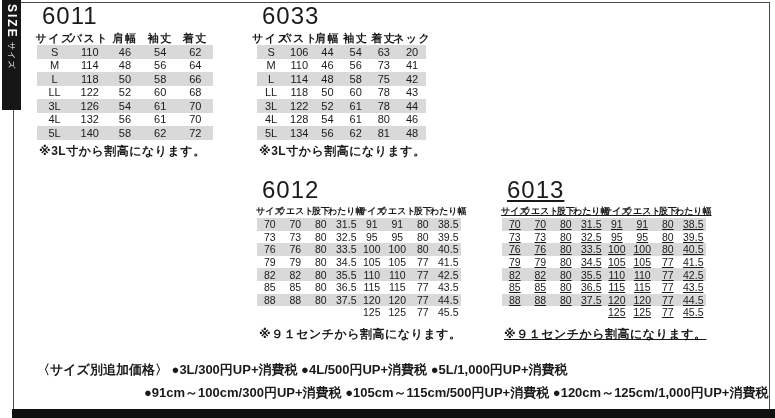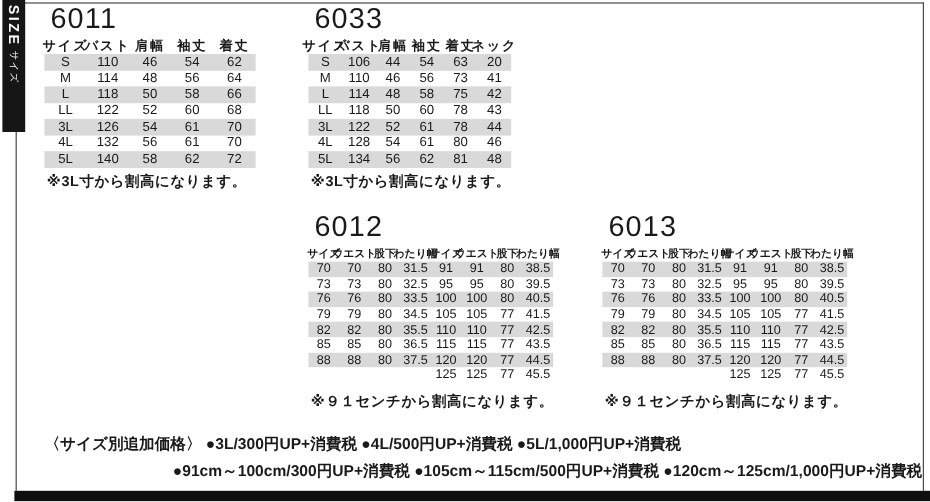--- a/index.html
+++ b/index.html
@@ -281,21 +281,21 @@
           <span class="cell"></span>
           <span class="cell">125</span>
           <span class="cell">125</span>
           <span class="cell">77</span>
           <span class="cell">45.5</span>
         </div>
       </div>
     <div class="note type-b-note">※９１センチから割高になります。</div>
   </div>
 
-  <div class="block" id="b6013" style="left:502px;top:180px;">
+  <div class="block" id="b6013" style="left:502px;top:180px;text-decoration:underline;">
     <h2 class="title">6013</h2>
     <div class="tbl type-b">
         <div class="row head">
           <span class="cell">サイズ</span>
           <span class="cell">ウエスト</span>
           <span class="cell">股下</span>
           <span class="cell">わたり幅</span>
           <span class="cell">サイズ</span>
           <span class="cell">ウエスト</span>
           <span class="cell">股下</span>

